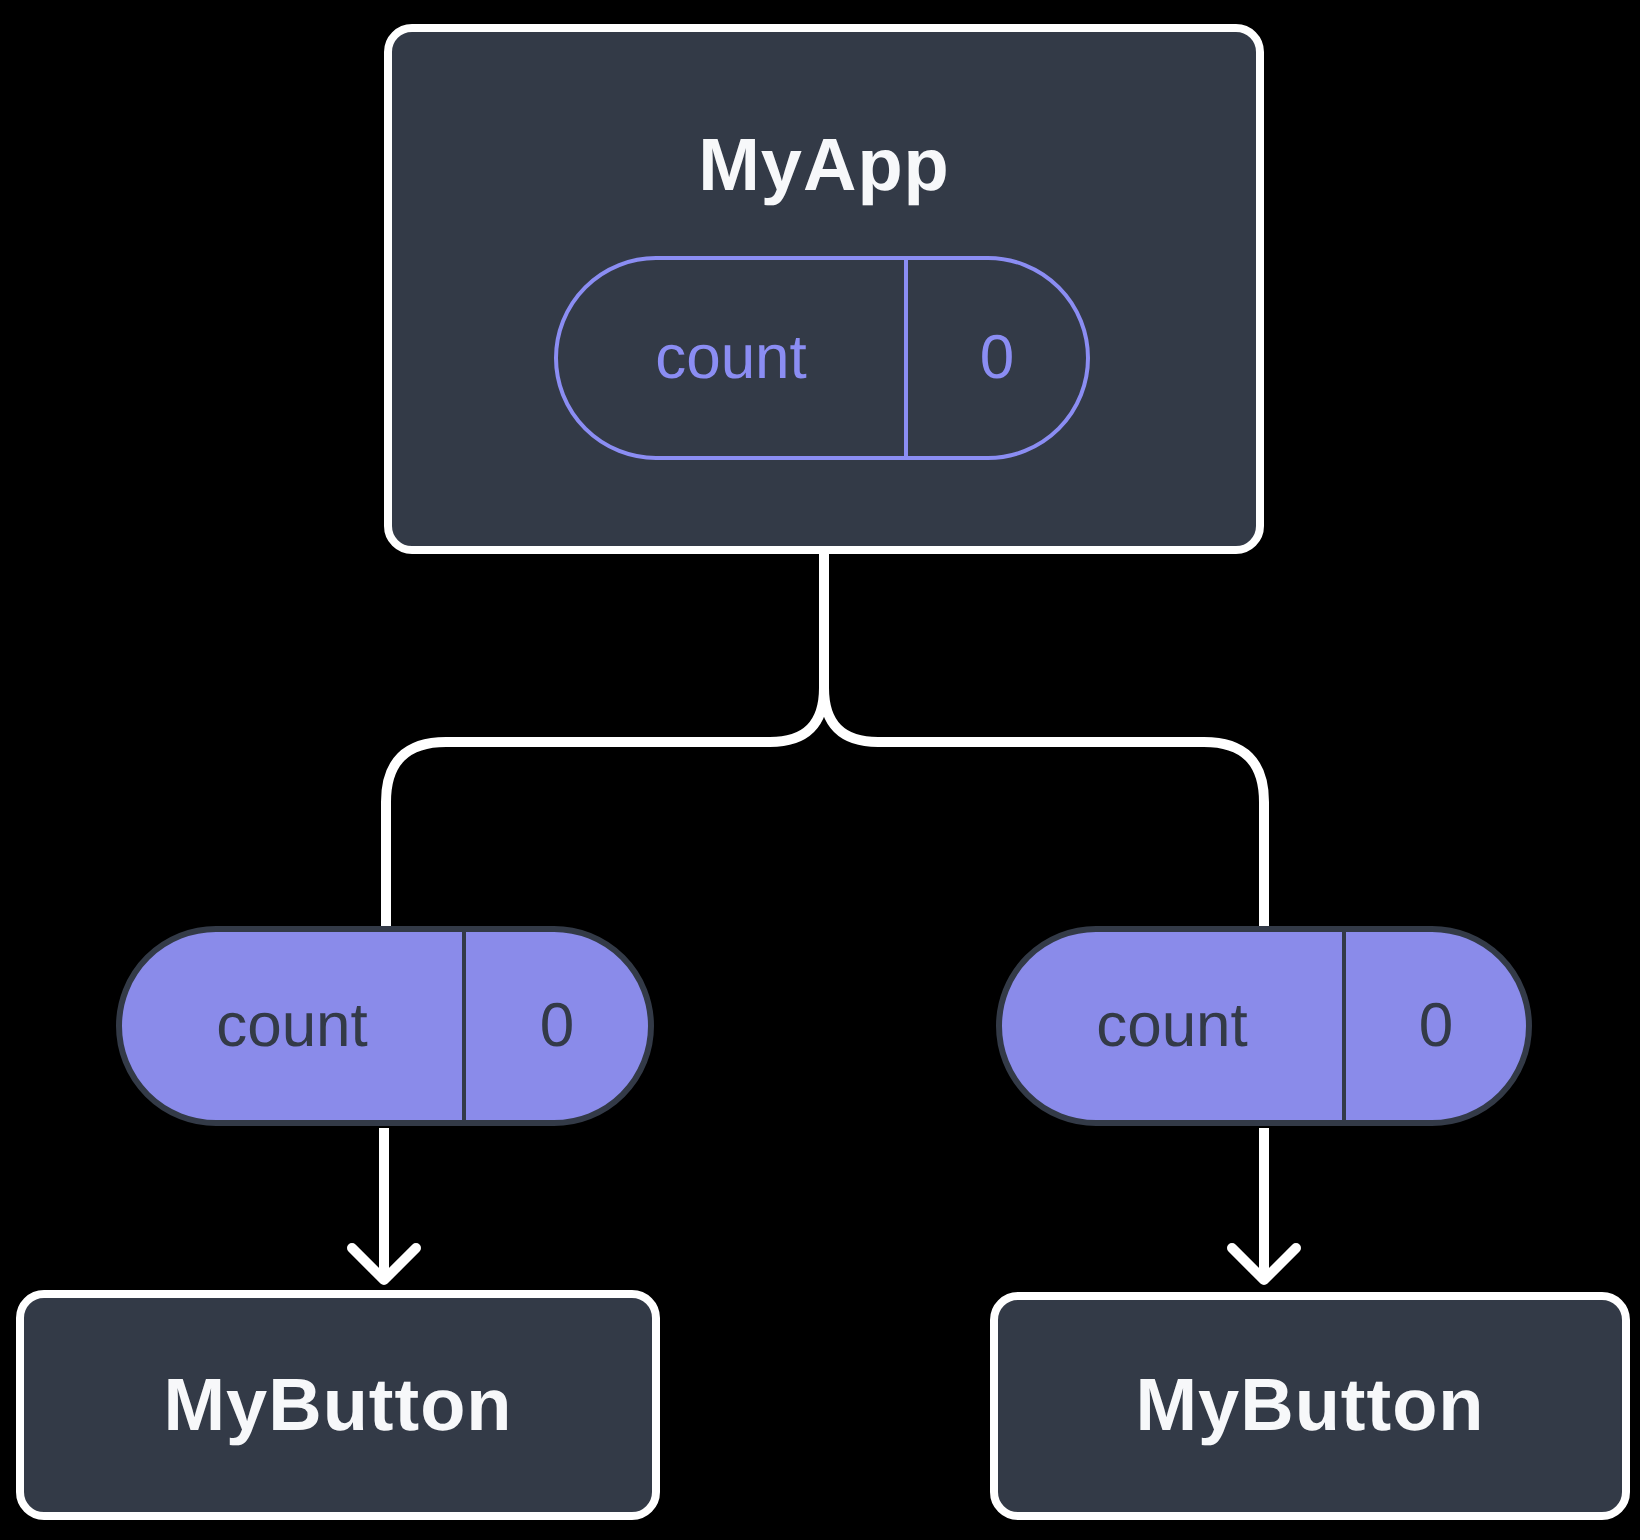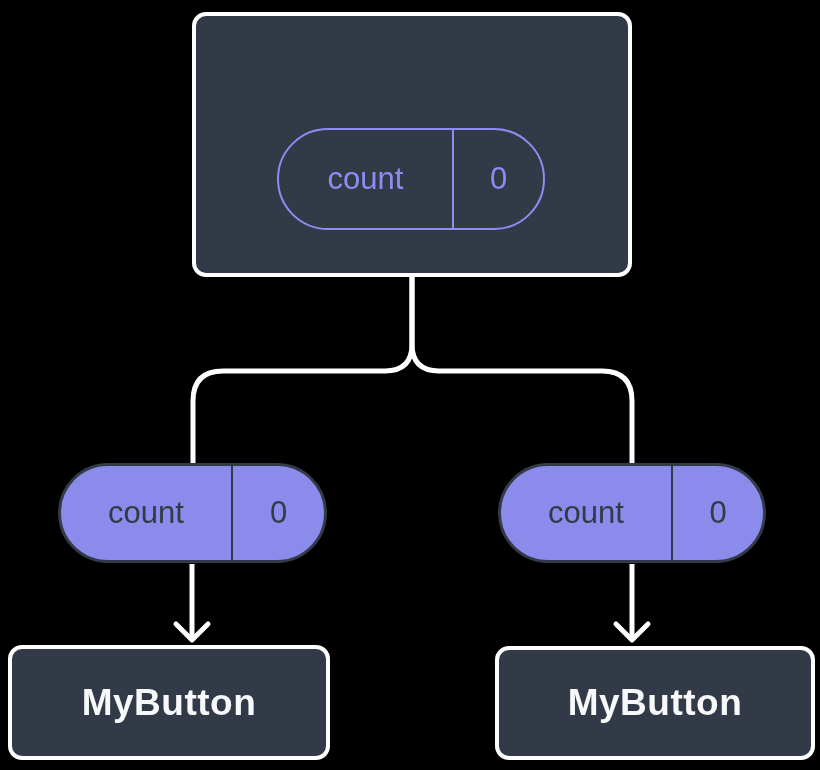--- a/index.html
+++ b/index.html
@@ -85,20 +85,21 @@
   <svg class="connectors" viewBox="0 0 820 770" xmlns="http://www.w3.org/2000/svg">
     <path d="M 412 277 V 344 Q 412 371 385 371 H 223 Q 193 371 193 401 V 463"></path>
     <path d="M 412 277 V 344 Q 412 371 439 371 H 602 Q 632 371 632 401 V 463"></path>
     <path d="M 192 564 V 637"></path>
     <path class="head" d="M 176 624 L 192 640 L 208 624"></path>
     <path d="M 632 564 V 637"></path>
     <path class="head" d="M 616 624 L 632 640 L 648 624"></path>
   </svg>
 
   <div class="comp-box app-box">
+    <div class="comp-title app-title">MyApp</div>
     <div class="pill state-pill">
       <div class="seg seg-name">count</div>
       <div class="seg seg-value">0</div>
     </div>
   </div>
 
   <div class="pill prop-pill prop-pill-left">
     <div class="seg seg-name">count</div>
     <div class="seg seg-value">0</div>
   </div>

